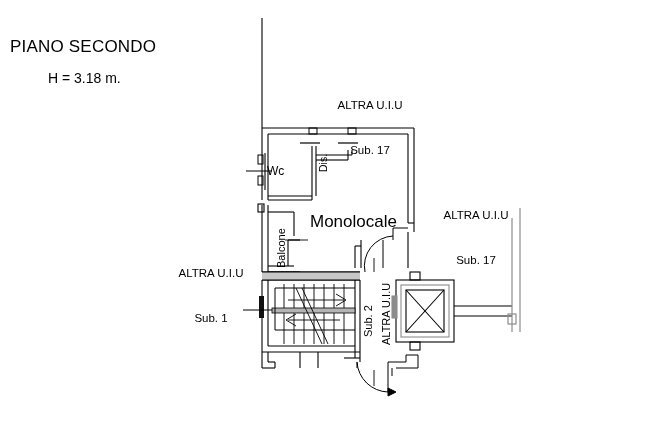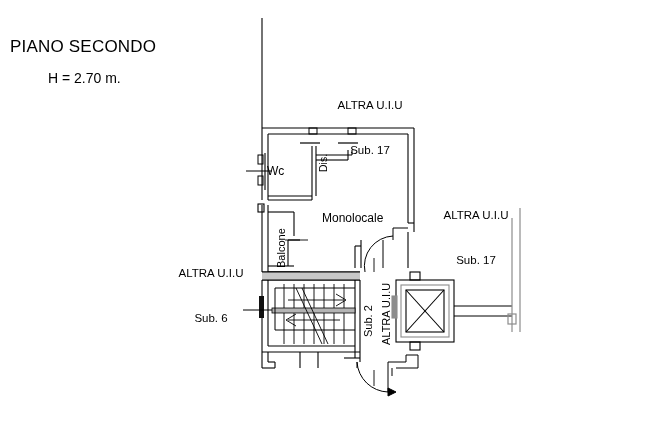--- a/index.html
+++ b/index.html
@@ -59,23 +59,23 @@
     left: 163px;
     top: 236px;
     width: 96px;
   }
   #label-wc {
     left: 267px;
     top: 165px;
     font-size: 12px;
   }
   #label-mono {
-    left: 322px;
+    left: 310px;
     top: 212px;
-    font-size: 12px;
+    font-size: 17px;
   }
   .vert {
     position: absolute;
     font-size: 11px;
     white-space: pre;
     transform-origin: 0 0;
   }
   #label-dis {
     left: 317px;
     top: 172px;
@@ -106,21 +106,21 @@
     top: 0;
   }
 </style>
 </head>
 <body>
 
 <div id="plan-root">
 
   <div class="txt" id="page-title">PIANO SECONDO</div>
 
-  <div class="txt" id="height-note">H = 2.70 m.</div>
+  <div class="txt" id="height-note">H = 3.18 m.</div>
 
   <svg id="plan-svg" width="648" height="447" viewBox="0 0 648 447">
 
     <g>
       <line x1="262" y1="18" x2="262" y2="128" stroke="#000" stroke-width="1.1"></line>
     </g>
 
     <g fill="none" stroke="#000" stroke-width="1.1">
 
       <line x1="262" y1="128" x2="414" y2="128"></line>
@@ -307,21 +307,21 @@
     <div>Sub. 17</div>
   </div>
 
   <div class="lbl-block" id="label-right">
     <div>ALTRA U.I.U</div>
     <div>Sub. 17</div>
   </div>
 
   <div class="lbl-block" id="label-left">
     <div>ALTRA U.I.U</div>
-    <div>Sub. 6</div>
+    <div>Sub. 1</div>
   </div>
 
   <div class="txt" id="label-wc">Wc</div>
 
   <div class="txt" id="label-mono">Monolocale</div>
 
   <div class="vert" id="label-dis">Dis.</div>
 
   <div class="vert" id="label-balcone">Balcone</div>
 

